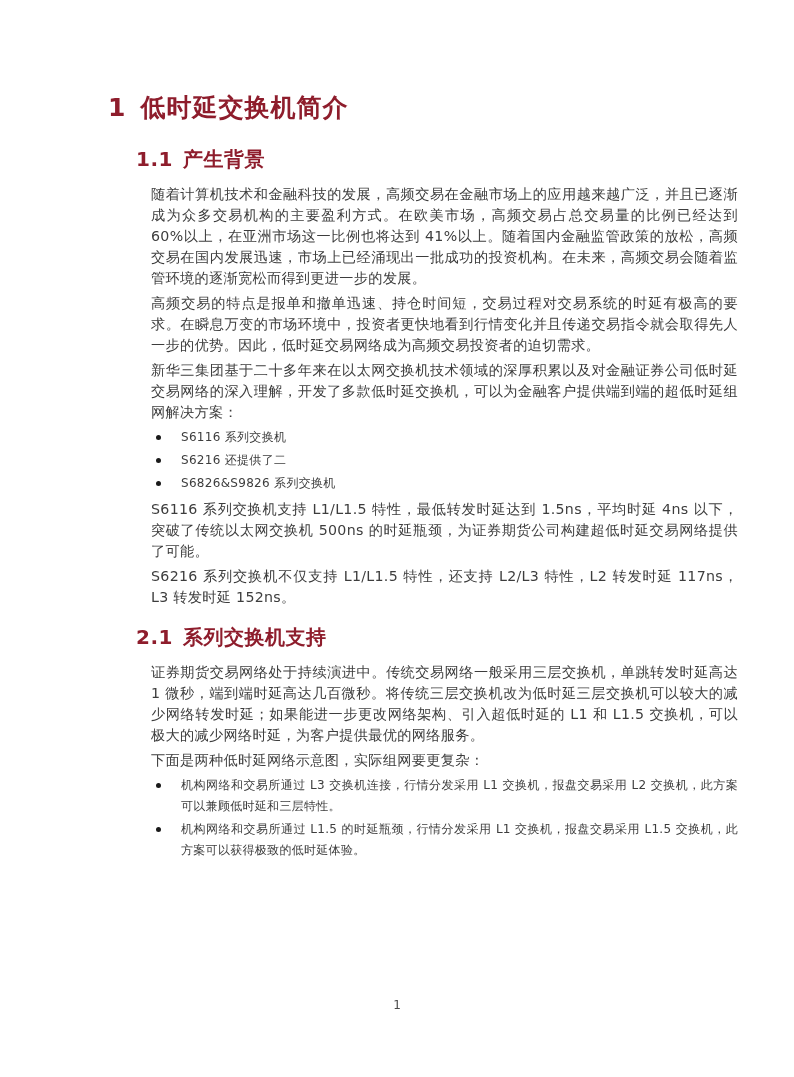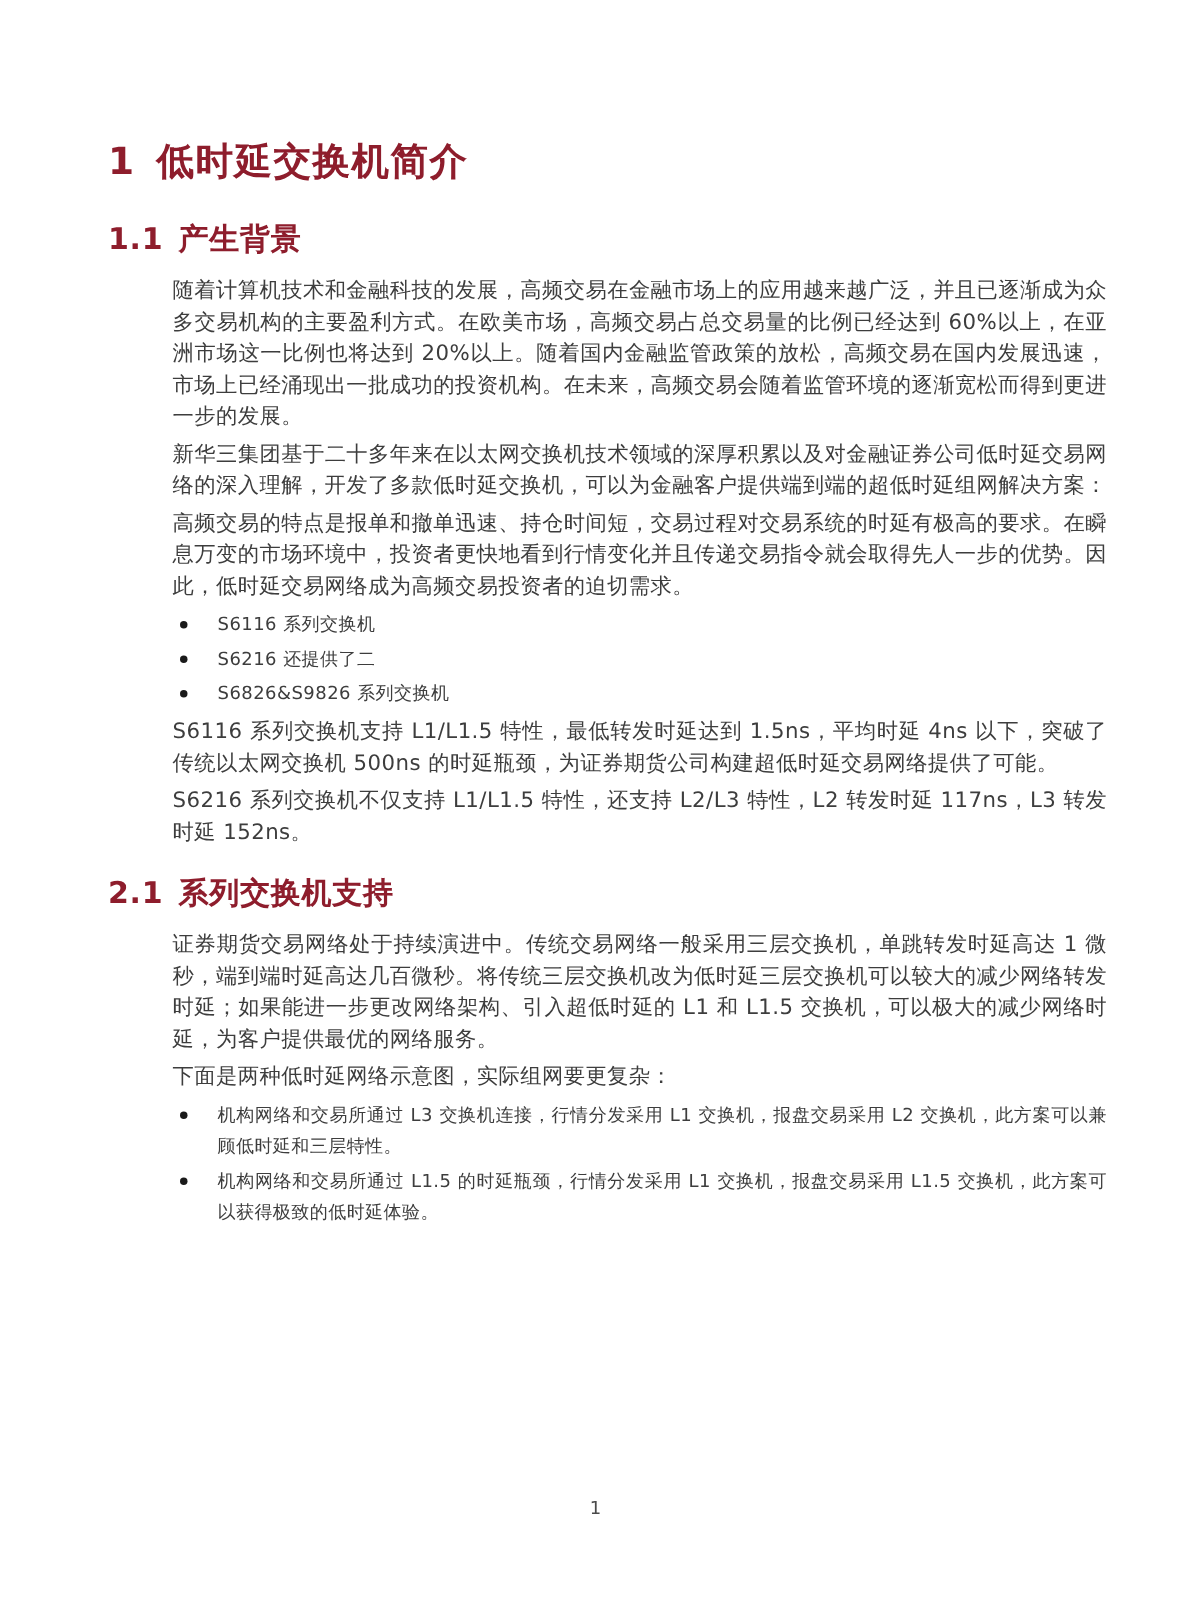--- a/index.html
+++ b/index.html
@@ -9,20 +9,21 @@
   html,body{margin:0;padding:0;background:#ffffff;}
   .page{
     position:relative;
     width:794px;
     height:1077px;
     background:#ffffff;
     font-family:"DejaVu Sans","Liberation Sans",sans-serif;
     color:var(--body-text);
     overflow:hidden;
     box-sizing:border-box;
+    padding-left:36px;
   }
   .content{
     padding:92px 56px 0 72px;
     box-sizing:border-box;
   }
   h1{
     margin:0 0 22px 0;
     font-size:25px;
     line-height:32px;
     font-weight:bold;
@@ -32,21 +33,21 @@
   h1 .h-num{margin-right:14px;}
   h2{
     margin:0 0 12px 0;
     font-size:20px;
     line-height:26px;
     font-weight:bold;
     color:var(--heading-red);
     letter-spacing:0.5px;
   }
   h2.second{margin-top:16px;}
-  h2 .h-num{margin-right:10px;}
+  h2 .h-num{margin-right:10px;margin-left:28px;}
   .body-block{
     margin-left:43px;
   }
   p.doc-p{
     margin:0 0 4px 0;
     font-size:14.2px;
     line-height:21px;
     letter-spacing:0.3px;
     text-align:justify;
     color:var(--body-text);
@@ -94,23 +95,23 @@
 
     <h1>
       <span class="h-num">1</span><span>低时延交换机简介</span>
     </h1>
 
     <section>
       <h2>
         <span class="h-num">1.1</span><span>产生背景</span>
       </h2>
       <div class="body-block">
-        <p class="doc-p">随着计算机技术和金融科技的发展，高频交易在金融市场上的应用越来越广泛，并且已逐渐成为众多交易机构的主要盈利方式。在欧美市场，高频交易占总交易量的比例已经达到 60%以上，在亚洲市场这一比例也将达到 20%以上。随着国内金融监管政策的放松，高频交易在国内发展迅速，市场上已经涌现出一批成功的投资机构。在未来，高频交易会随着监管环境的逐渐宽松而得到更进一步的发展。</p>
+        <p class="doc-p">随着计算机技术和金融科技的发展，高频交易在金融市场上的应用越来越广泛，并且已逐渐成为众多交易机构的主要盈利方式。在欧美市场，高频交易占总交易量的比例已经达到 60%以上，在亚洲市场这一比例也将达到 41%以上。随着国内金融监管政策的放松，高频交易在国内发展迅速，市场上已经涌现出一批成功的投资机构。在未来，高频交易会随着监管环境的逐渐宽松而得到更进一步的发展。</p>
+        <p class="doc-p">高频交易的特点是报单和撤单迅速、持仓时间短，交易过程对交易系统的时延有极高的要求。在瞬息万变的市场环境中，投资者更快地看到行情变化并且传递交易指令就会取得先人一步的优势。因此，低时延交易网络成为高频交易投资者的迫切需求。</p>
         <p class="doc-p">新华三集团基于二十多年来在以太网交换机技术领域的深厚积累以及对金融证券公司低时延交易网络的深入理解，开发了多款低时延交换机，可以为金融客户提供端到端的超低时延组网解决方案：</p>
-        <p class="doc-p">高频交易的特点是报单和撤单迅速、持仓时间短，交易过程对交易系统的时延有极高的要求。在瞬息万变的市场环境中，投资者更快地看到行情变化并且传递交易指令就会取得先人一步的优势。因此，低时延交易网络成为高频交易投资者的迫切需求。</p>
         <ul class="doc-list">
           <li>
             <span class="bullet-dot"></span>
             <span>S6116 系列交换机</span>
           </li>
           <li>
             <span class="bullet-dot"></span>
             <span>S6216 还提供了二</span>
           </li>
           <li>

